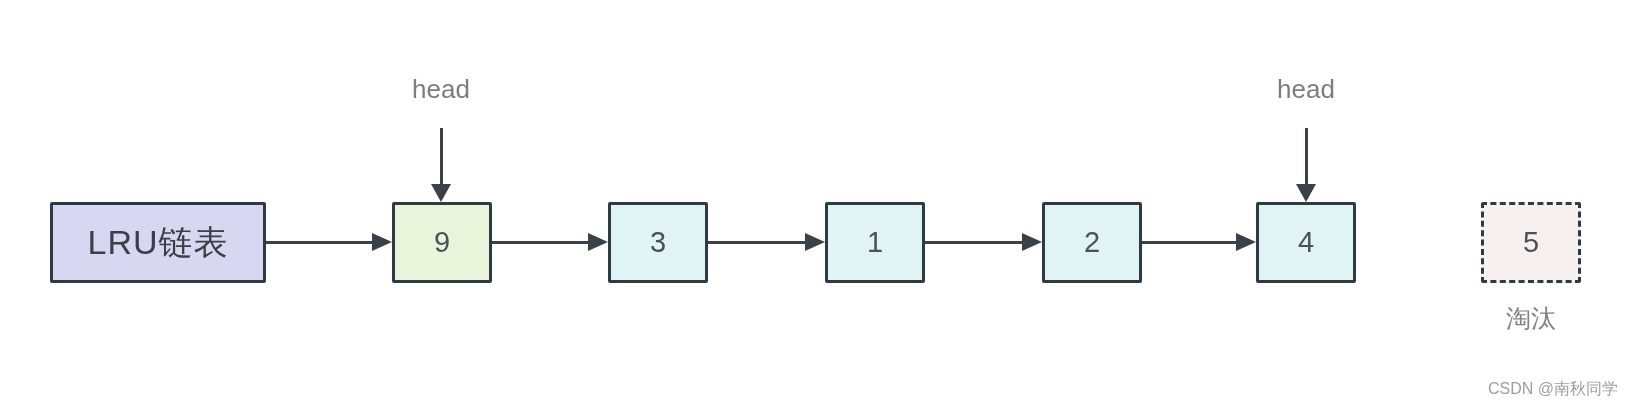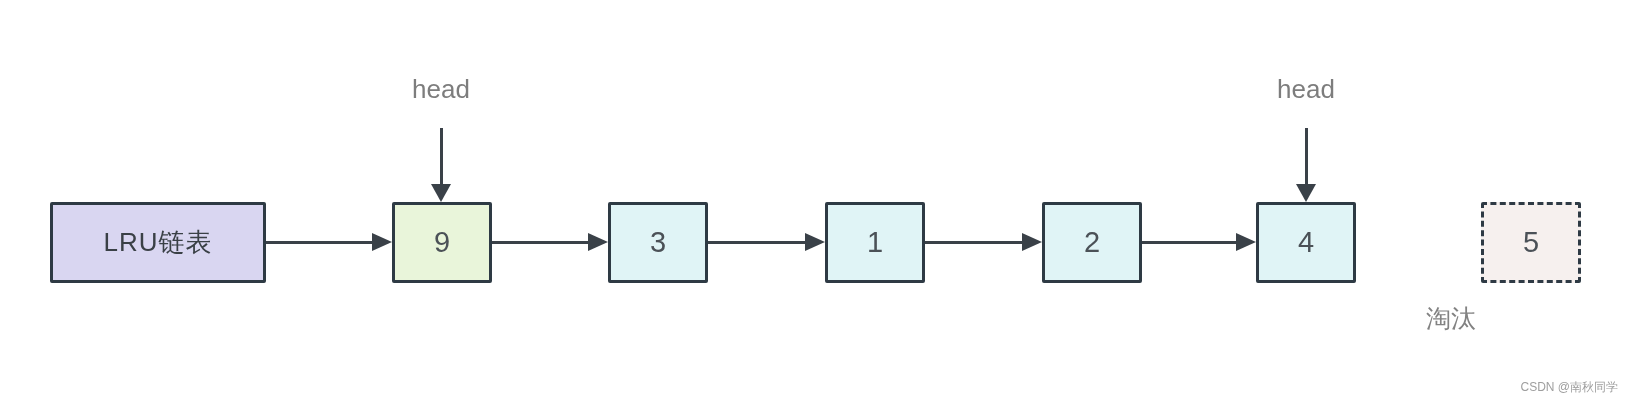--- a/index.html
+++ b/index.html
@@ -6,21 +6,21 @@
   .canvas{
     position:relative;width:1632px;height:414px;background:#ffffff;overflow:hidden;
     font-family:"Liberation Sans","DejaVu Sans",sans-serif;
   }
   .box{
     position:absolute;top:202px;height:81px;box-sizing:border-box;
     border:3px solid #2e3a44;border-radius:2px;
     display:flex;align-items:center;justify-content:center;
   }
   .label-box{left:50px;width:216px;background:#d9d6f1;}
-  .label-box span{font-size:26px;color:#3a4046;letter-spacing:1px;}
+  .label-box span{font-size:34px;color:#3a4046;letter-spacing:1px;}
   .node{width:100px;font-size:29px;color:#4b5157;background:#e0f4f6;}
   .node-9{left:392px;background:#e9f5da;}
   .node-3{left:608px;}
   .node-1{left:825px;}
   .node-2{left:1042px;}
   .node-4{left:1256px;}
   .node-5{left:1481px;background:#f6f0ee;border:3px dashed #2e3a44;}
   .harrow{position:absolute;top:242px;height:0;}
   .harrow .line{position:absolute;left:0;top:-1.5px;height:3px;background:#3a4148;}
   .harrow .tri{position:absolute;top:-9px;width:0;height:0;
@@ -36,23 +36,23 @@
   .head-label{left:381px;}
   .tail-label{left:1246px;}
   .vline{position:absolute;top:128px;width:3px;height:58px;background:#3a4148;}
   .head-line{left:440px;}
   .tail-line{left:1305px;}
   .vtri{position:absolute;top:184px;width:0;height:0;
     border-left:10px solid transparent;border-right:10px solid transparent;
     border-top:18px solid #3a4148;}
   .head-tri{left:431px;}
   .tail-tri{left:1296px;}
-  .evict-caption{position:absolute;left:1401px;top:302px;width:100px;
+  .evict-caption{position:absolute;left:1481px;top:302px;width:100px;
     text-align:center;font-size:25px;color:#828282;}
-  .watermark{position:absolute;right:14px;top:379px;font-size:12px;color:#9e9e9e;}
+  .watermark{position:absolute;right:14px;top:379px;font-size:16px;color:#9e9e9e;}
 </style>
 </head>
 <body>
 
 <div class="canvas">
 
   <div class="box label-box">
     <span>LRU链表</span>
   </div>
 

